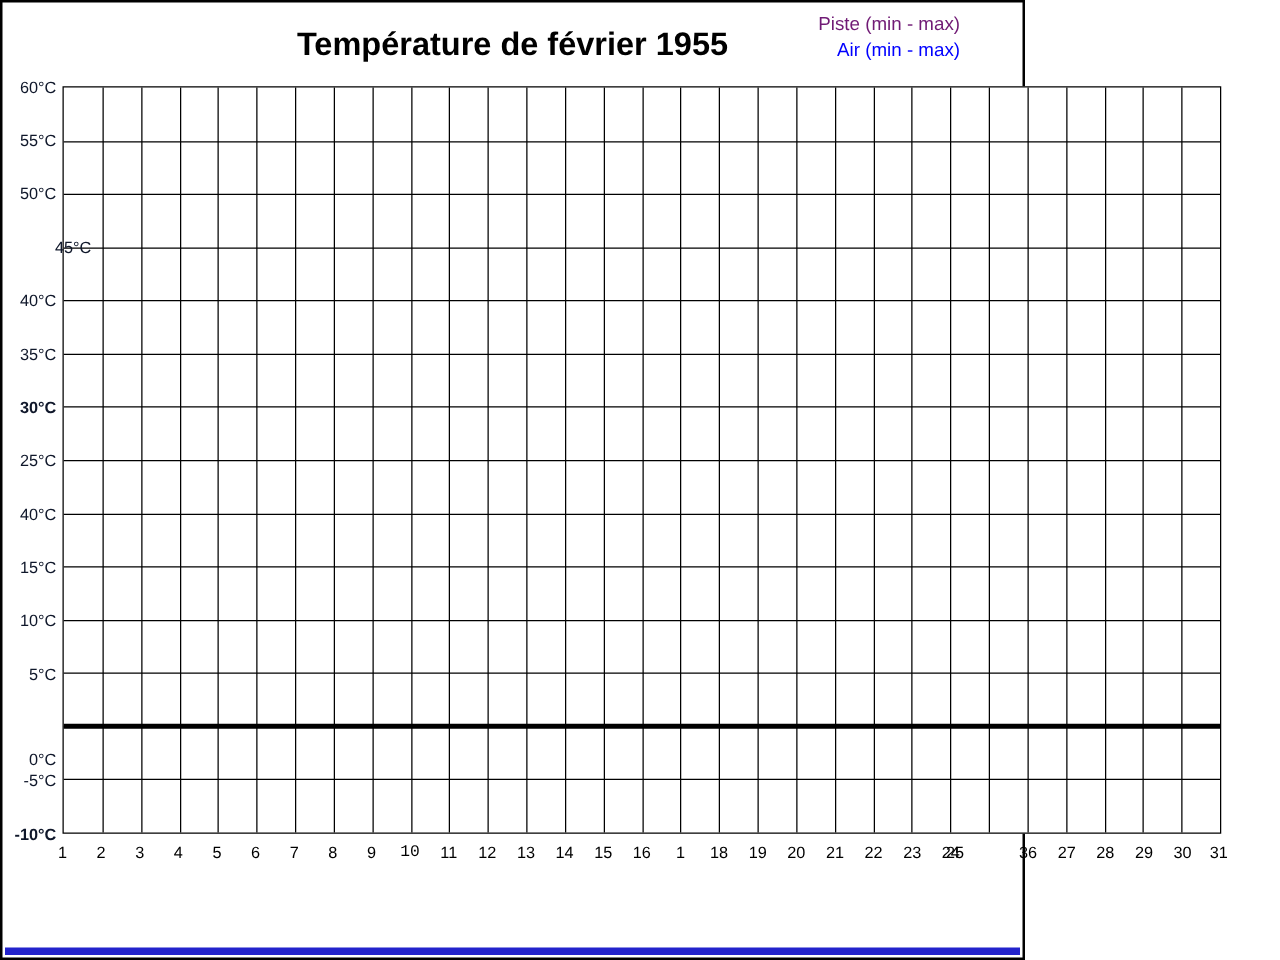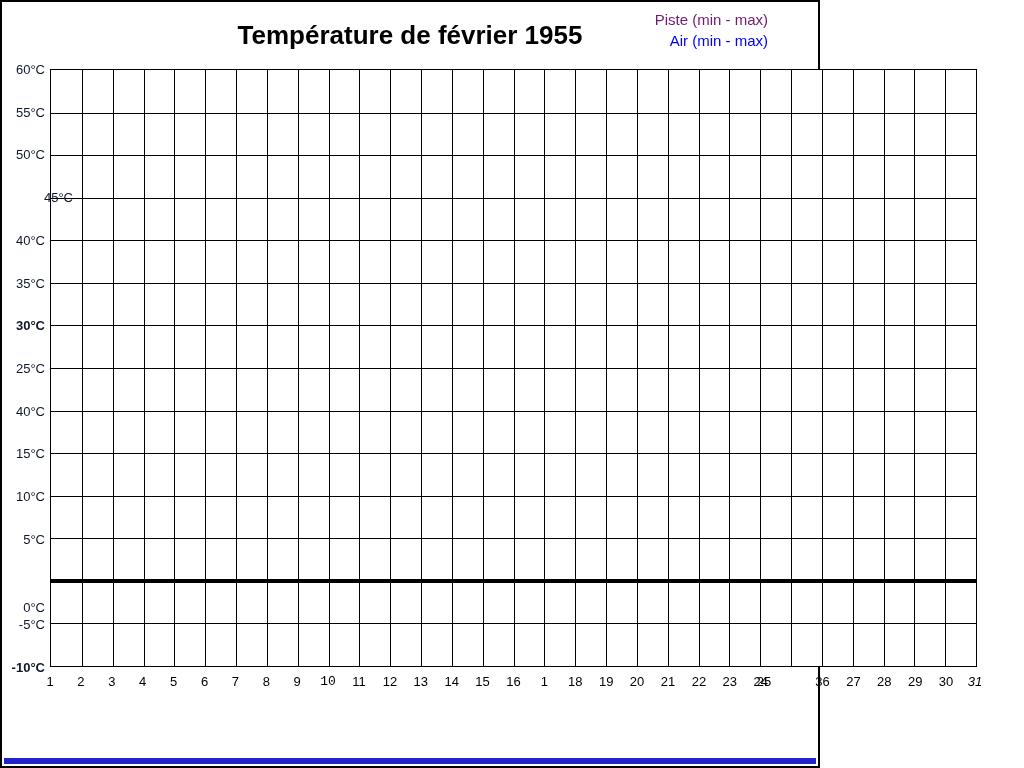--- a/index.html
+++ b/index.html
@@ -150,14 +150,14 @@
     <div class="x-tick-label" style="left: 666px;">21</div>
     <div class="x-tick-label" style="left: 696.9px;">22</div>
     <div class="x-tick-label" style="left: 727.8px;">23</div>
     <div class="x-tick-label" style="left: 758.7px;">24</div>
     <div class="x-tick-label" style="left: 762px;">25</div>
     <div class="x-tick-label" style="left: 820.5px;">36</div>
     <div class="x-tick-label" style="left: 851.4px;">27</div>
     <div class="x-tick-label" style="left: 882.3px;">28</div>
     <div class="x-tick-label" style="left: 913.2px;">29</div>
     <div class="x-tick-label" style="left: 944.1px;">30</div>
-    <div class="x-tick-label" style="left: 973px; font-style: italic;">31</div>
+    <div class="x-tick-label" style="left: 973px;">31</div>
   </div>
 
 </body></html>

